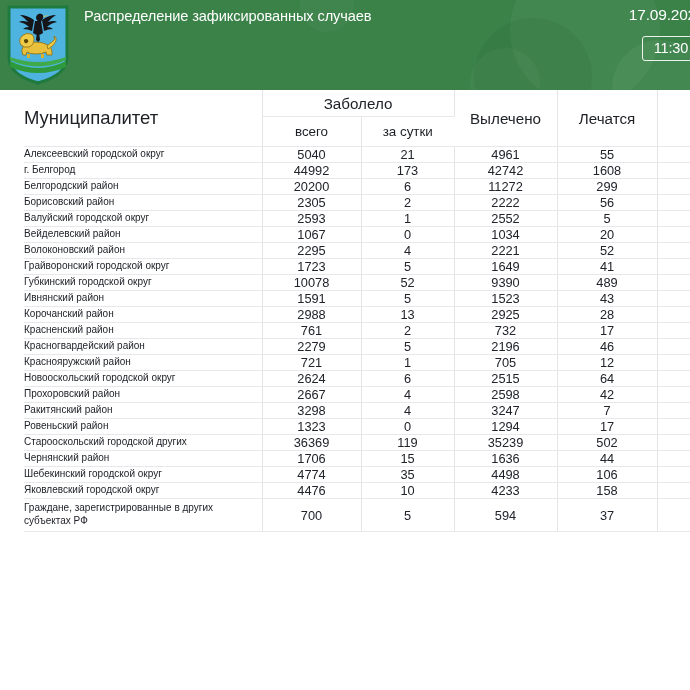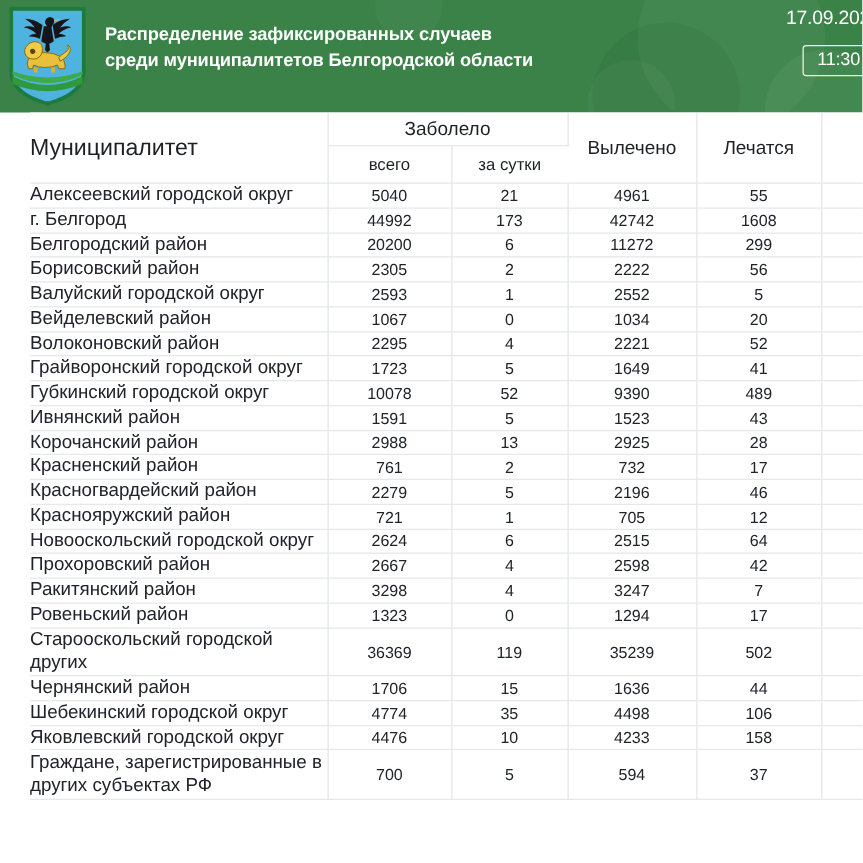--- a/index.html
+++ b/index.html
@@ -44,25 +44,24 @@
     z-index: 3;
   }
 
   .header-title {
     position: absolute;
     left: 84px;
     top: 6px;
     width: 460px;
     color: #ffffff;
     font-size: 14.6px;
-    font-weight: bold;
+    font-weight: normal;
     line-height: 1.46;
     letter-spacing: -0.1px;
     z-index: 3;
-    margin-top: 12px;
   }
   .header-title .line { display: block; white-space: nowrap; }
 
   .header-date {
     position: absolute;
     right: -6px;
     top: 6px;
     color: #ffffff;
     font-size: 15.5px;
     font-weight: 500;
@@ -151,21 +150,21 @@
     white-space: nowrap;
   }
 
   
   td.name {
     text-align: left;
     padding: 4px 6px 4px 9px;
     height: 15px;
     line-height: 1.25;
     color: #20232a;
-    font-size: 15px;
+    font-size: 10px;
   }
   td.num {
     text-align: center;
     color: #20232a;
     font-size: 12.8px;
     height: 15px;
     padding: 4px 0;
   }
   tr.two-line td.name  { line-height: 1.28; }
   tr.two-line td       { height: 32px; }
@@ -199,21 +198,20 @@
       <path d="M14 40 q-3 -5 1 -9 q4 -4 9 -2 q3 1 3 5 q0 6 -5 8 q-5 1 -8 -2 z" fill="#f0cb45" stroke="#8a6b12" stroke-width="0.8"></path>
       <path d="M17 35 q2 -2 4 0 q1 2 -1 3 q-3 1 -3 -3 z" fill="#5a4608"></path>
       <path d="M41 44 q6 -3 8 -8 q1 -4 -2 -5 q2 4 -2 6 q-3 2 -5 4 z" fill="#f0cb45" stroke="#8a6b12" stroke-width="0.8"></path>
       <path d="M20 49 l0 4 l3 0 l0 -4 z M34 49 l0 4 l3 0 l0 -4 z" fill="#d9b22f"></path>
     </g>
     <path d="M31 76 l0 4" stroke="#1f7a3f" stroke-width="2"></path>
   </svg>
 
   <div class="header-title">
     <span class="line">Распределение зафиксированных случаев</span>
-    <span class="line">среди муниципалитетов Белгородской области</span>
   </div>
 
   <div class="header-date">17.09.202</div>
   <div class="header-time">11:30</div>
 </div>
 
 <div class="table-wrap">
   <table class="covid">
     <colgroup>
       <col class="c-name">

